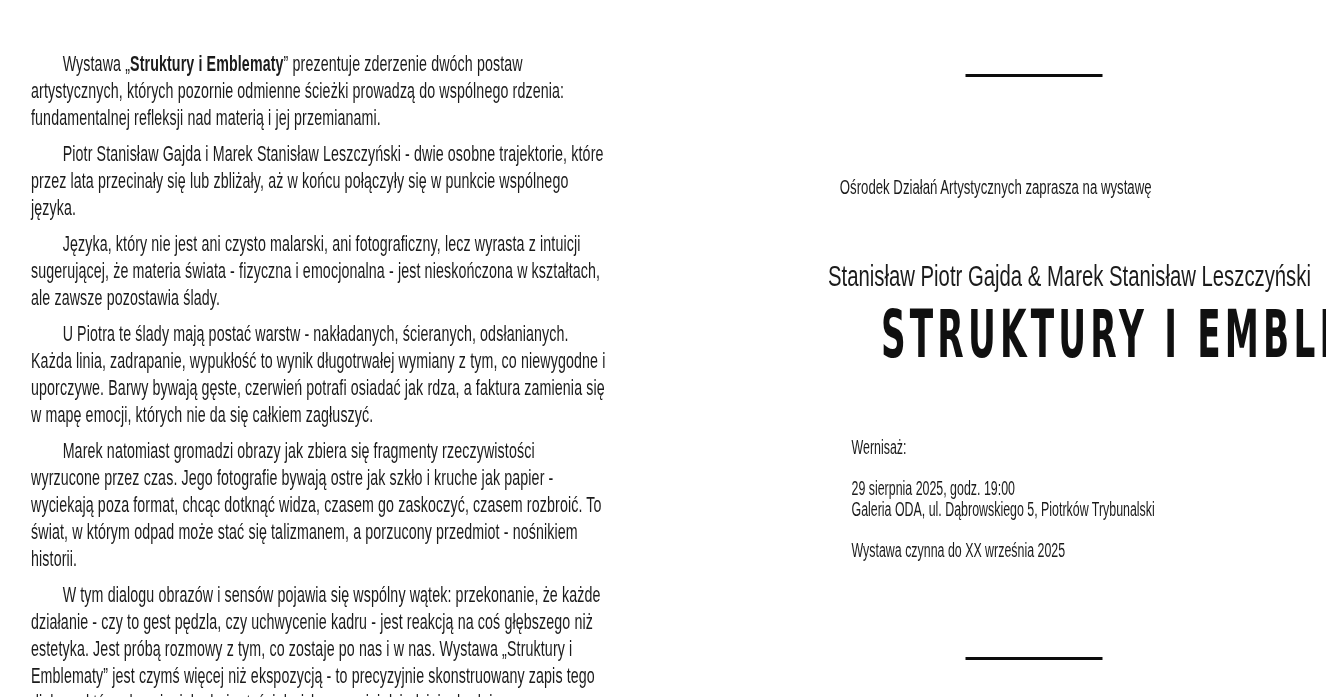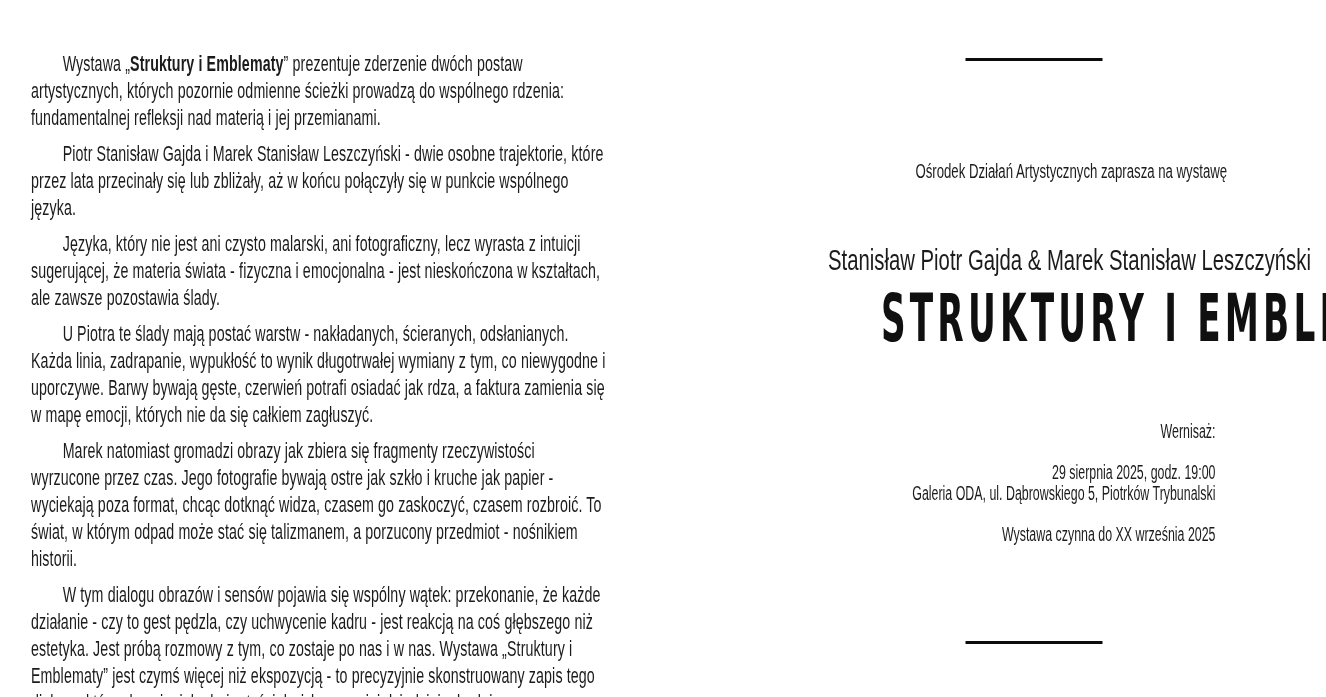--- a/index.html
+++ b/index.html
@@ -27,23 +27,23 @@
   }
   .left-col p{
     margin:0 0 9px 0;
     text-indent:49px;
   }
   .left-col b{font-weight:bold;}
 
   
   .right-panel{
     position:absolute;
-    left:740px;top:0;
+    left:740px;top:16px;
     width:587px;height:499px;
-    text-align:right;
+    text-align:left;
   }
   .rp-line{
     position:absolute;
     left:0;width:100%;
     white-space:nowrap;
     transform-origin:50% 50%;
   }
   .rule{
     position:absolute;
     left:50%;

